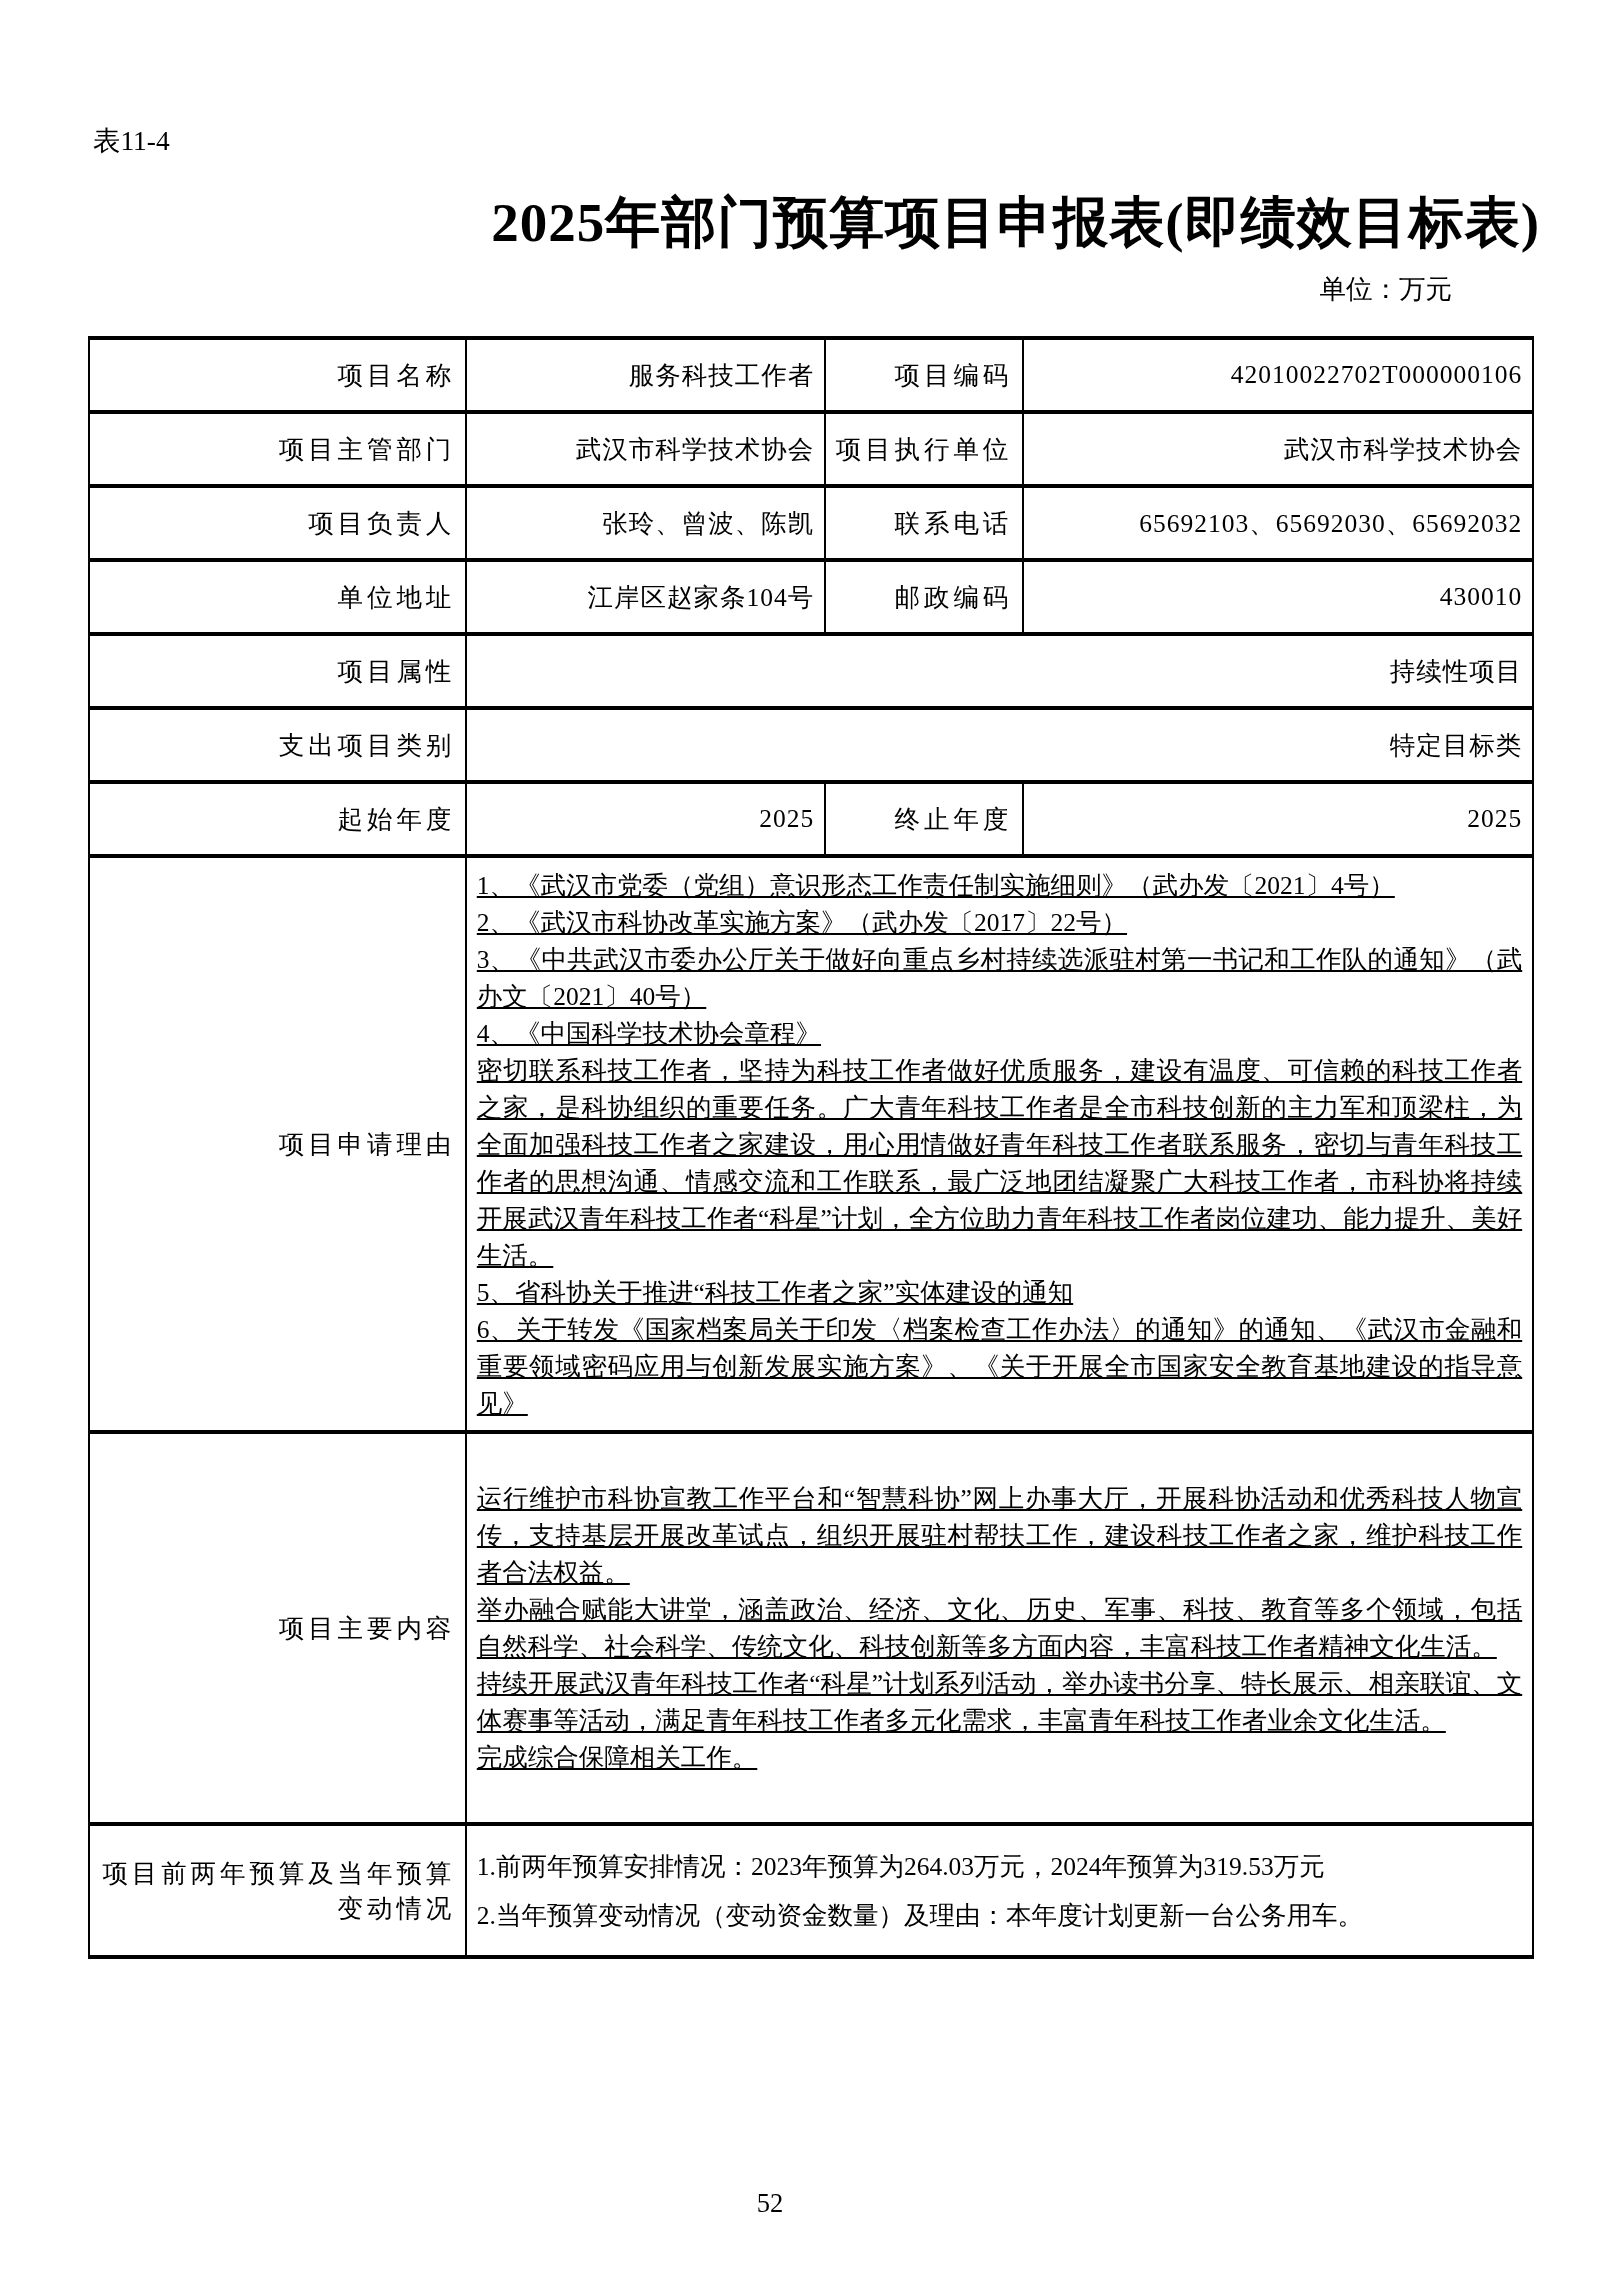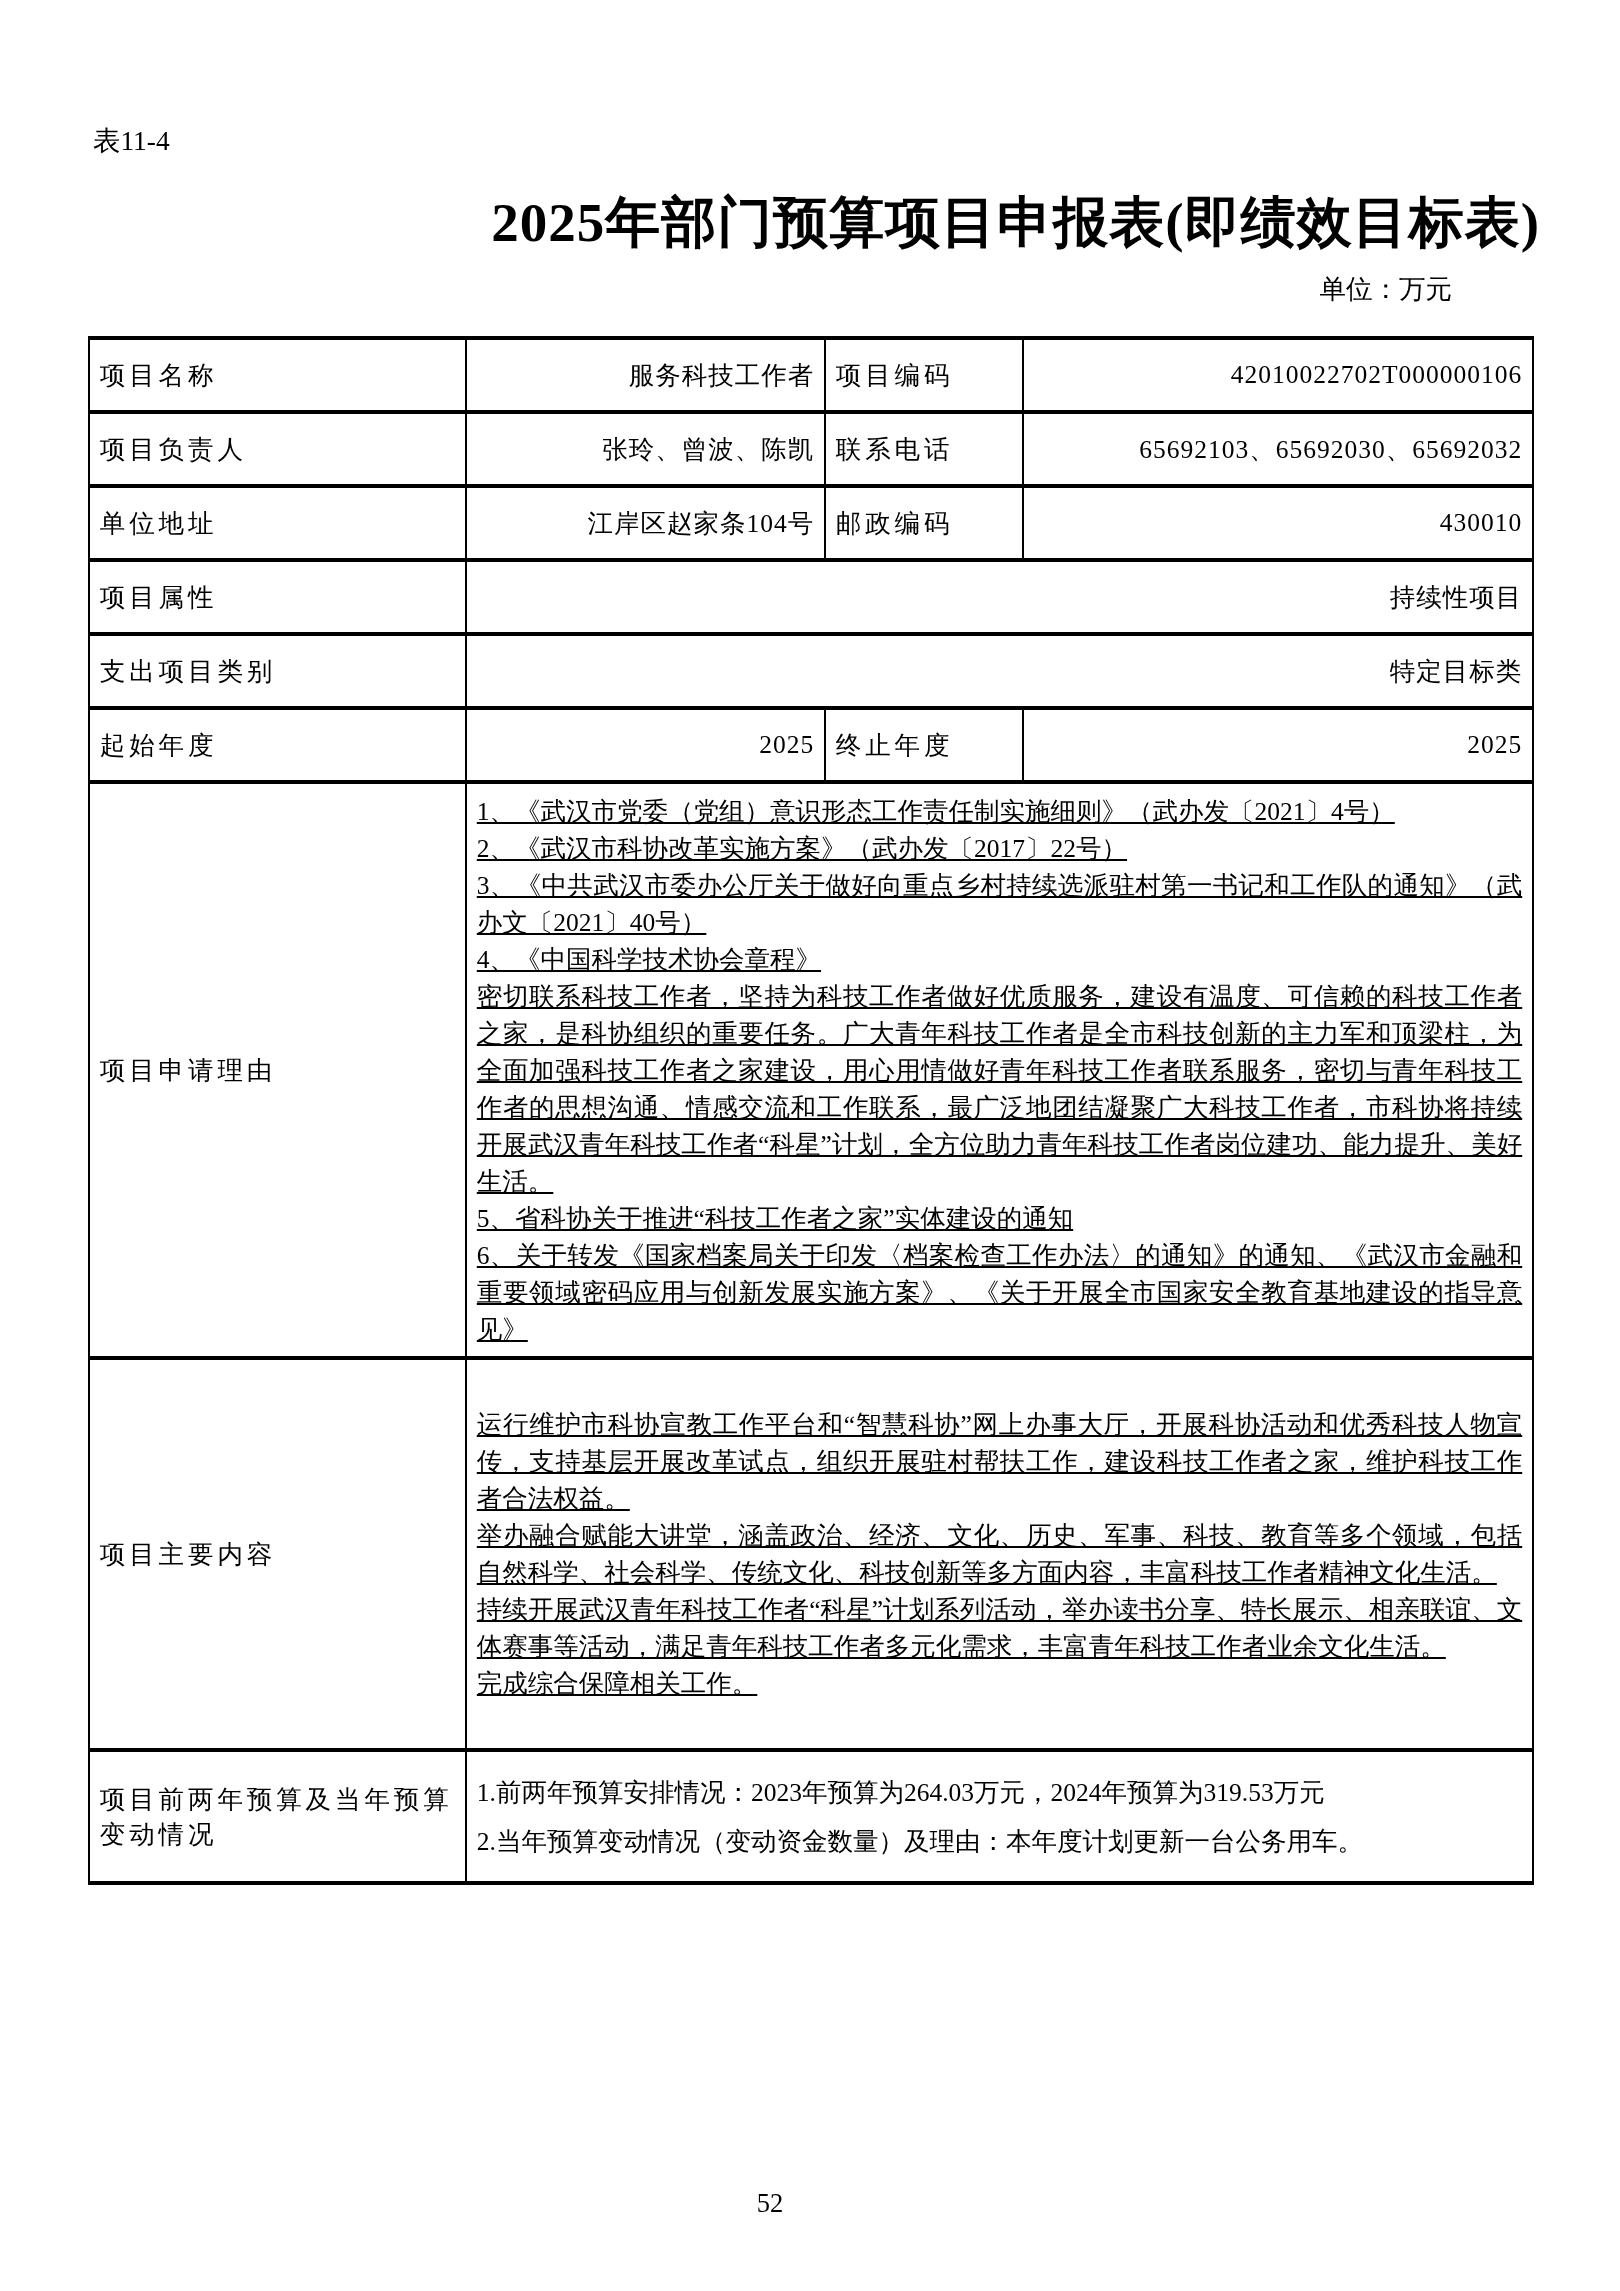--- a/index.html
+++ b/index.html
@@ -46,21 +46,21 @@
   table.budget td {
     border: 2.9px solid #000;
     border-top-width: 4.9px;
     border-bottom-width: 4.9px;
     vertical-align: middle;
     font-size: 25.5px;
     padding: 3.9px 9.8px;
     overflow: hidden;
   }
   .c-label {
-    text-align: left;
+    text-align: right;
     letter-spacing: 3.9px;
     white-space: pre-wrap;
     line-height: 35px;
   }
   .c-value {
     text-align: right;
     letter-spacing: 1px;
   }
   .c-long {
     text-align: justify;
@@ -107,20 +107,26 @@
     </colgroup>
 
     <tbody>
         <tr style="height:74px">
       <td class="c-label">项目名称</td>
       <td class="c-value">服务科技工作者</td>
       <td class="c-label">项目编码</td>
       <td class="c-value">42010022702T000000106</td>
     </tr>
 
+    <tr style="height:74px">
+      <td class="c-label">项目主管部门</td>
+      <td class="c-value">武汉市科学技术协会</td>
+      <td class="c-label">项目执行单位</td>
+      <td class="c-value">武汉市科学技术协会</td>
+    </tr>
 
     <tr style="height:74px">
       <td class="c-label">项目负责人</td>
       <td class="c-value">张玲、曾波、陈凯</td>
       <td class="c-label">联系电话</td>
       <td class="c-value">65692103、65692030、65692032</td>
     </tr>
 
     <tr style="height:74px">
       <td class="c-label">单位地址</td>

